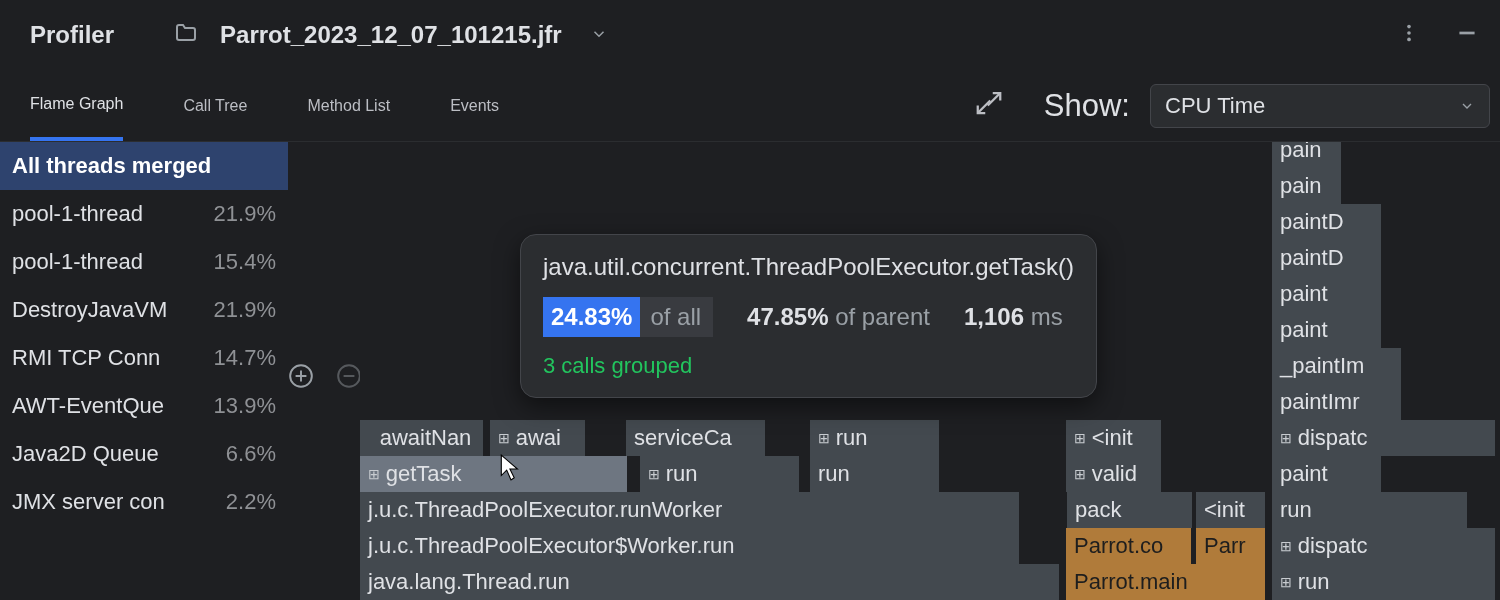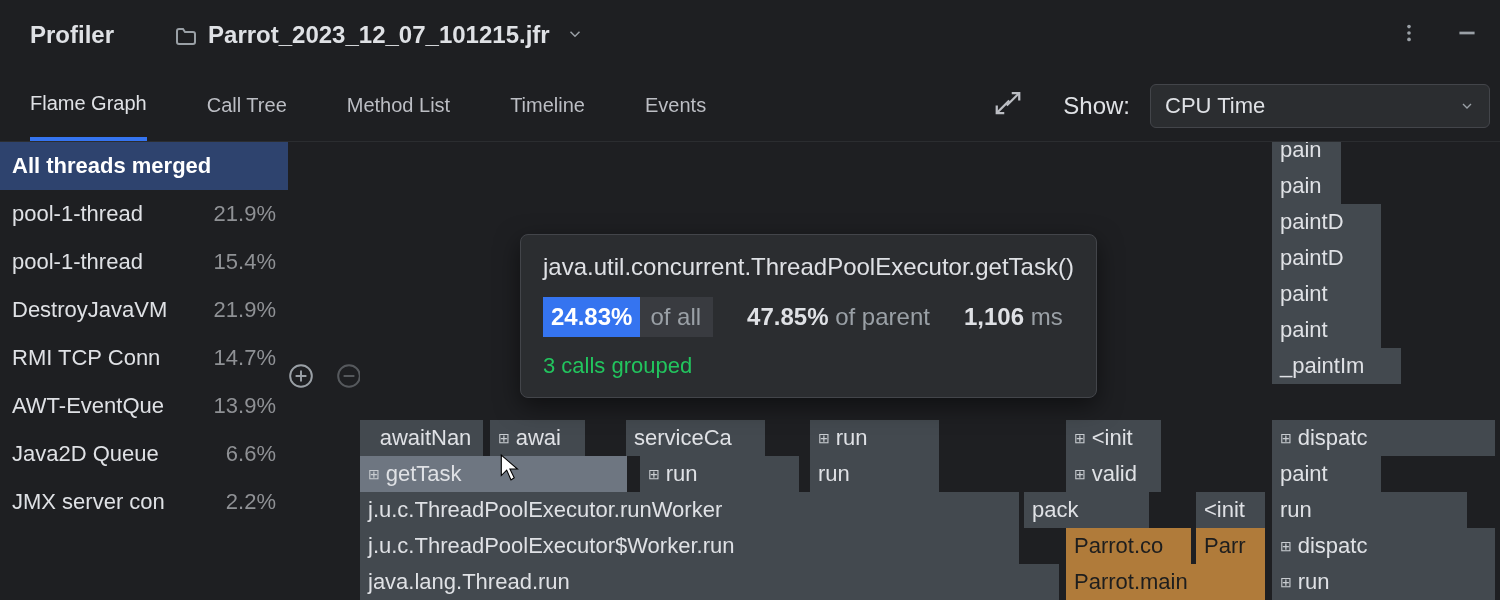--- a/index.html
+++ b/index.html
@@ -22,22 +22,22 @@
     padding: 0 30px;
     position: relative;
   }
   .header-title {
     font-size: 24px;
     font-weight: 700;
     color: #dfe1e5;
   }
   .header-file {
     display: flex;
-    align-items: flex-end;
-    gap: 10px;
+    align-items: flex-start;
+    gap: 22px;
     margin-left: 60px;
     font-size: 24px;
     font-weight: 600;
     color: #dfe1e5;
   }
   .folder-icon svg { display:block; }
   .chev { color: #9aa0a6; margin-left: 6px; }
   .header-actions {
     position: absolute;
     right: 20px;
@@ -53,42 +53,42 @@
   .tabbar {
     display: flex;
     align-items: center;
     height: 72px;
     padding-left: 30px;
     position: relative;
     border-bottom: 1px solid #2b2d30;
   }
   .tabbar .tab {
     color: #bcbec4;
-    font-size: 20px;
+    font-size: 16px;
     margin-right: 60px;
     height: 100%;
     display: flex;
     align-items: center;
     cursor: pointer;
   }
   .tabbar .tab.active {
     color: #dfe1e5;
     border-bottom: 4px solid #3574f0;
   }
   .tabbar-right {
     position: absolute;
     right: 10px;
     top: 0;
     height: 100%;
     display: flex;
     align-items: center;
     gap: 20px;
   }
   .collapse-icon { color: #bcbec4; }
-  .show-label { font-size: 24px; color: #dfe1e5; margin-left: 20px; }
+  .show-label { font-size: 31px; color: #dfe1e5; margin-left: 20px; }
   .show-select {
     background: #2b2d30;
     border: 1px solid #43454a;
     border-radius: 6px;
     height: 44px;
     width: 340px;
     display: flex;
     align-items: center;
     justify-content: space-between;
     padding: 0 14px;
@@ -162,21 +162,21 @@
   .grey { background: #43494f; }
   .greysel { background: #6e7681; }
   .orange { background: #b07b3a; color:#1e1e1e; }
   .glyph { font-size:14px; margin-right:6px; color:#c8ccd0; }
 
   
   .tooltip {
     position: absolute;
     background: #2b2d30;
     border: 1px solid #43454a;
-    border-radius: 8px;
+    border-radius: 16px;
     padding: 18px 22px;
     box-shadow: 0 8px 24px rgba(0,0,0,0.5);
     z-index: 50;
   }
   .tt-title { font-size: 24px; color:#dfe1e5; margin-bottom: 16px; }
   .tt-stats { display:flex; align-items:center; gap: 34px; font-size:24px; }
   .tt-chip { background:#3574f0; color:#fff; padding: 6px 8px; border-radius:0px; font-weight:600; }
   .tt-chipwrap { background:#393b40; display:flex; align-items:center; padding-right:12px; }
   .tt-strong { font-weight:700; color:#dfe1e5; }
   .tt-dim { color:#9aa0a6; }
@@ -219,21 +219,20 @@
           <line x1="5" y1="12" x2="19" y2="12"></line>
         </svg>
     </span>
   </div>
 </div>
 
 <div class="tabbar">
   <div class="tab active">Flame Graph</div>
   <div class="tab">Call Tree</div>
   <div class="tab">Method List</div>
-  <div class="tab">Timeline</div>
   <div class="tab">Events</div>
 
   <div class="tabbar-right">
     <span class="collapse-icon">
       <svg width="30" height="30" viewBox="0 0 24 24" fill="none" stroke="#bcbec4" stroke-width="1.8">
         <line x1="3" y1="20" x2="13" y2="10"></line>
           <polyline points="3 14 3 20 9 20"></polyline>
         <line x1="21" y1="4" x2="11" y2="14"></line>
           <polyline points="21 10 21 4 15 4"></polyline>
       </svg>
@@ -381,21 +380,21 @@
       </div>
       <div class="fbar orange" style="top: 386px; left: 706px; width: 126px;">
         <span>Parrot.co</span>
       </div>
       <div class="fbar orange" style="top: 422px; left: 706px; width: 200px;">
         <span>Parrot.main</span>
       </div>
       <div class="fbar orange" style="top: 386px; left: 836px; width: 70px;">
         <span>Parr</span>
       </div>
-      <div class="fbar grey" style="top: 350px; left: 664px; width: 126px; text-align: right;">
+      <div class="fbar grey" style="top: 350px; left: 707px; width: 126px; text-align: right;">
         <span>pack</span>
       </div>
       <div class="fbar grey" style="top: 350px; left: 836px; width: 70px;">
         <span>&lt;init</span>
       </div>
       <div class="fbar grey" style="top: 314px; left: 706px; width: 96px;">
         <span class="glyph">⊞</span>
         <span>valid</span>
       </div>
       <div class="fbar grey" style="top: 278px; left: 706px; width: 96px;">
@@ -413,20 +412,23 @@
       <div class="fbar grey" style="top: 350px; left: 912px; width: 196px;">
         <span>run</span>
       </div>
       <div class="fbar grey" style="top: 314px; left: 912px; width: 110px;">
         <span>paint</span>
       </div>
       <div class="fbar grey" style="top: 278px; left: 912px; width: 224px;">
         <span class="glyph">⊞</span>
         <span>dispatc</span>
       </div>
+      <div class="fbar grey" style="top: 242px; left: 912px; width: 130px;">
+        <span>paintImr</span>
+      </div>
       <div class="fbar grey" style="top: 206px; left: 912px; width: 130px;">
         <span>_paintIm</span>
       </div>
       <div class="fbar grey" style="top: 170px; left: 912px; width: 110px;">
         <span>paint</span>
       </div>
       <div class="fbar grey" style="top: 134px; left: 912px; width: 110px;">
         <span>paint</span>
       </div>
       <div class="fbar grey" style="top: 98px; left: 912px; width: 110px;">

